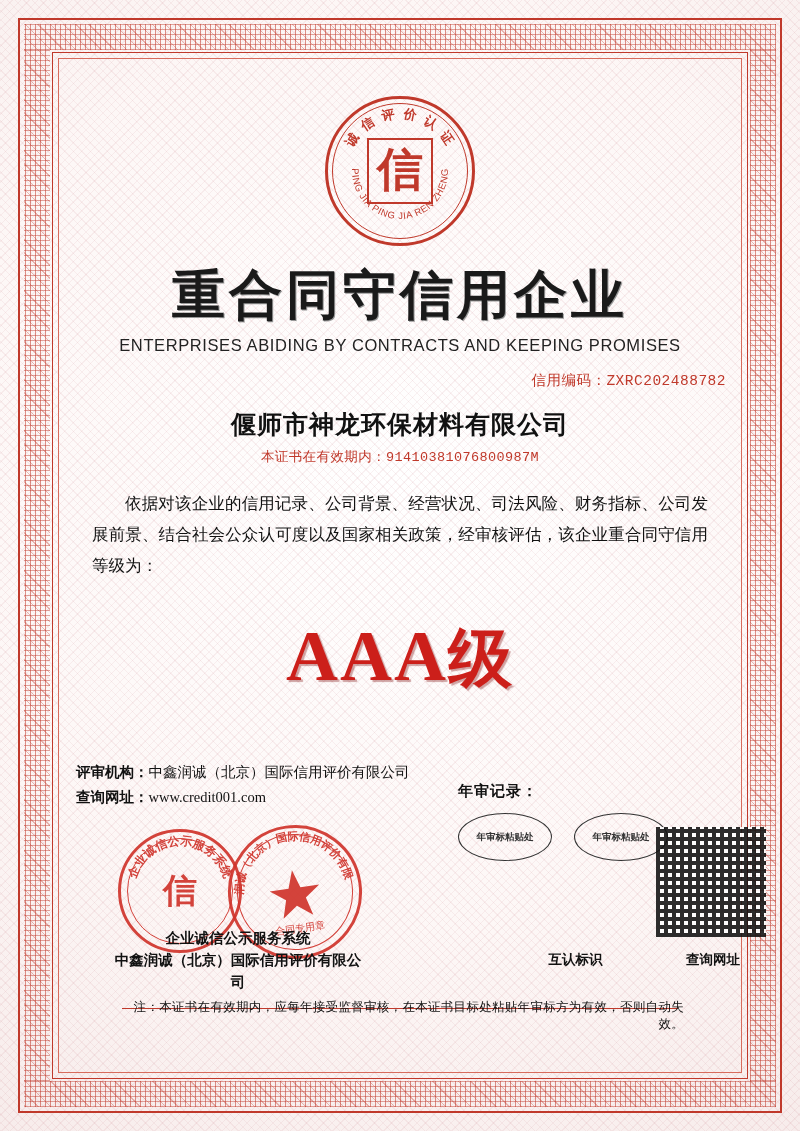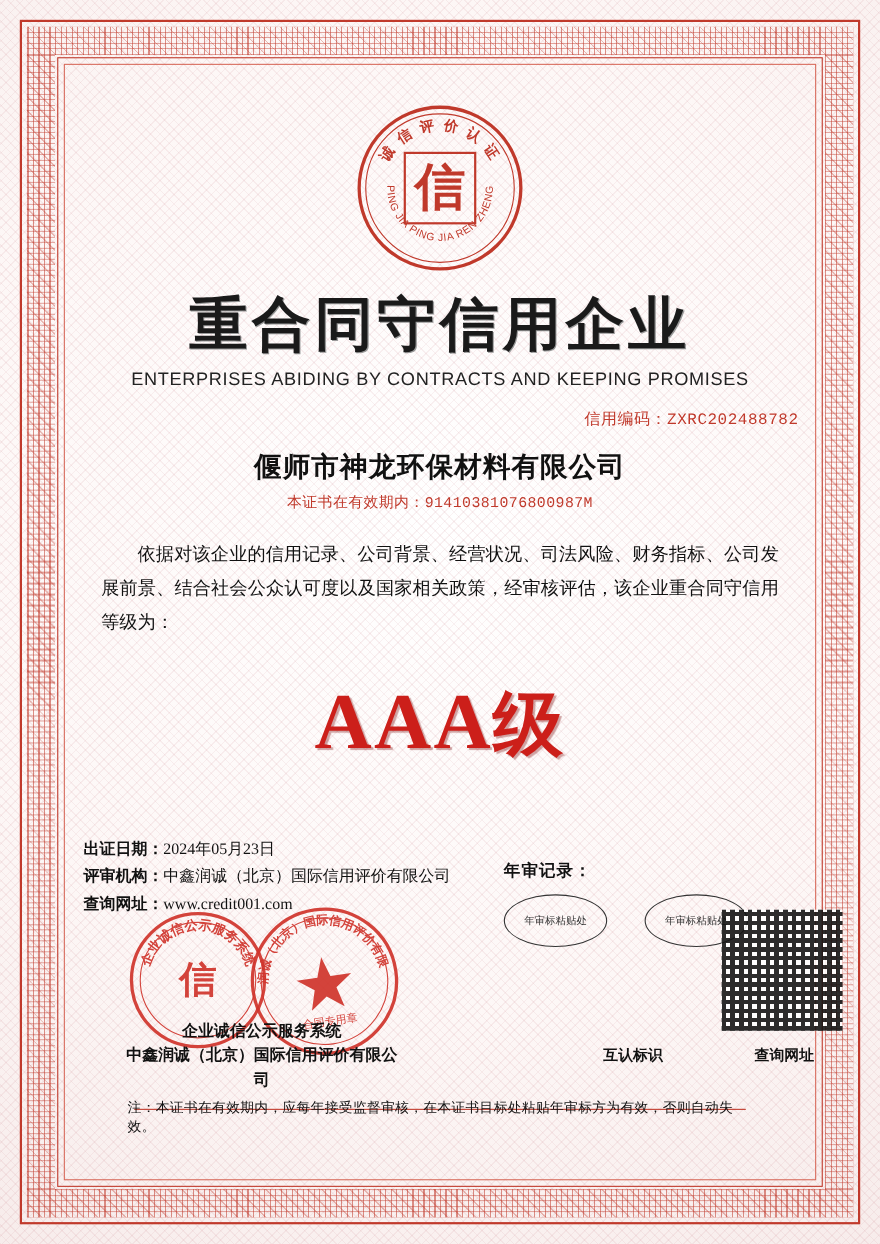--- a/index.html
+++ b/index.html
@@ -148,21 +148,21 @@
     flex:0 0 360px;
   }
   .info-left .lbl{font-weight:bold;}
   .info-right{
     flex:1;
     text-align:left;
     padding-left:22px;
     padding-top:22px;
   }
   .annual-title{font-weight:bold;font-size:15px;color:#111;letter-spacing:1px;}
-  .stamp-slots{margin-top:12px;display:flex;gap:34px;}
+  .stamp-slots{margin-top:12px;display:flex;gap:22px;font-weight:bold;}
   .slot{
     width:92px;height:46px;border:1px solid #333;border-radius:50%;
     display:flex;align-items:center;justify-content:center;
     font-size:9.5px;color:#333;
   }
   
   .seals{
     position:absolute;left:14px;right:14px;bottom:74px;
     height:170px;
   }
@@ -201,22 +201,22 @@
       repeating-linear-gradient(90deg,#111 0 4px,transparent 4px 8px);
     background-color:#fff;
     opacity:.88;
   }
   .qr-caption{
     position:absolute;left:565px;top:128px;width:140px;text-align:center;
     font-size:13.5px;font-weight:bold;color:#111;
   }
   
   .note{
-    position:absolute;left:52px;right:64px;bottom:34px;
-    text-align:left;
+    position:absolute;left:52px;right:52px;bottom:34px;
+    text-align:right;
     font-size:12.5px;
     color:#111;
     letter-spacing:.3px;
     padding-top:7px;
   }
   .note-rule{
     position:absolute;left:58px;right:58px;bottom:58px;
     border-top:1px solid #c0392b;
   }
 </style>
@@ -267,23 +267,20 @@
 
     <div class="body-text">依据对该企业的信用记录、公司背景、经营状况、司法风险、财务指标、公司发展前景、结合社会公众认可度以及国家相关政策，经审核评估，该企业重合同守信用等级为：</div>
 
     <div class="grade">
       <span>AAA</span><span class="cn">级</span>
     </div>
 
     <div class="info-row">
       <div class="info-left">
         <div>
-          <span class="lbl">出证日期：</span><span>2024年05月23日</span>
-        </div>
-        <div>
           <span class="lbl">评审机构：</span><span>中鑫润诚（北京）国际信用评价有限公司</span>
         </div>
         <div>
           <span class="lbl">查询网址：</span><span>www.credit001.com</span>
         </div>
       </div>
       <div class="info-right">
         <div class="annual-title">年审记录：</div>
         <div class="stamp-slots">
           <div class="slot">年审标粘贴处</div>

